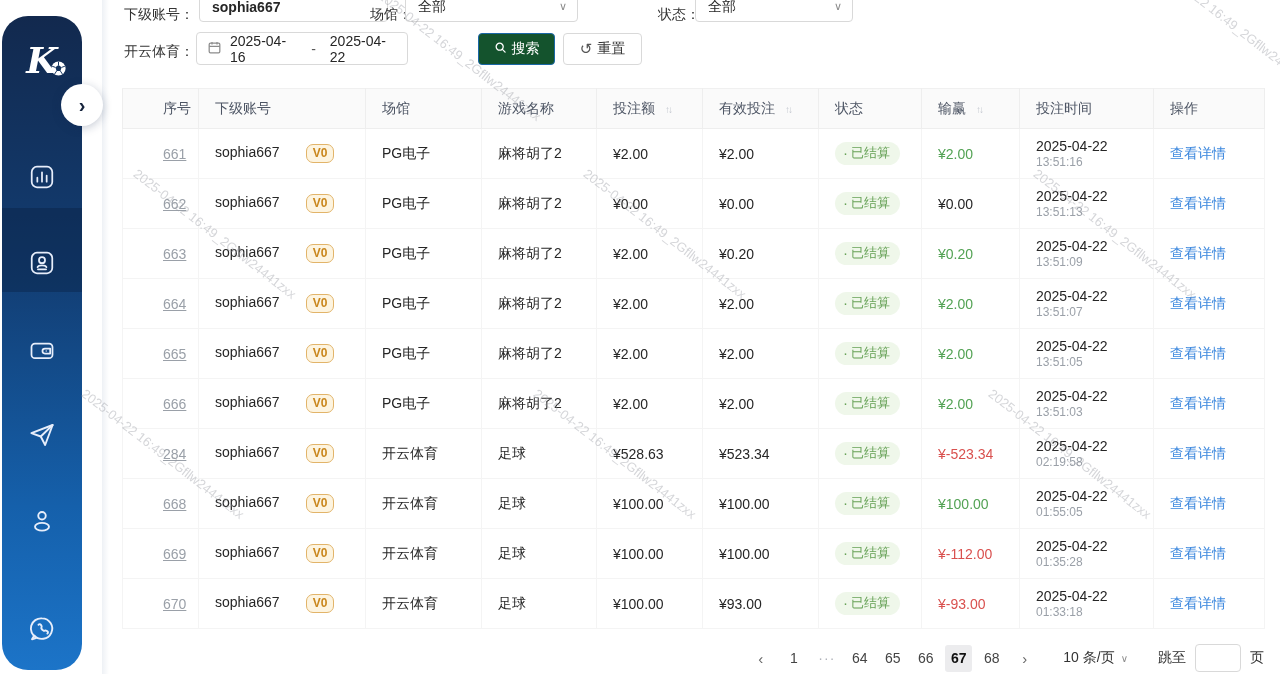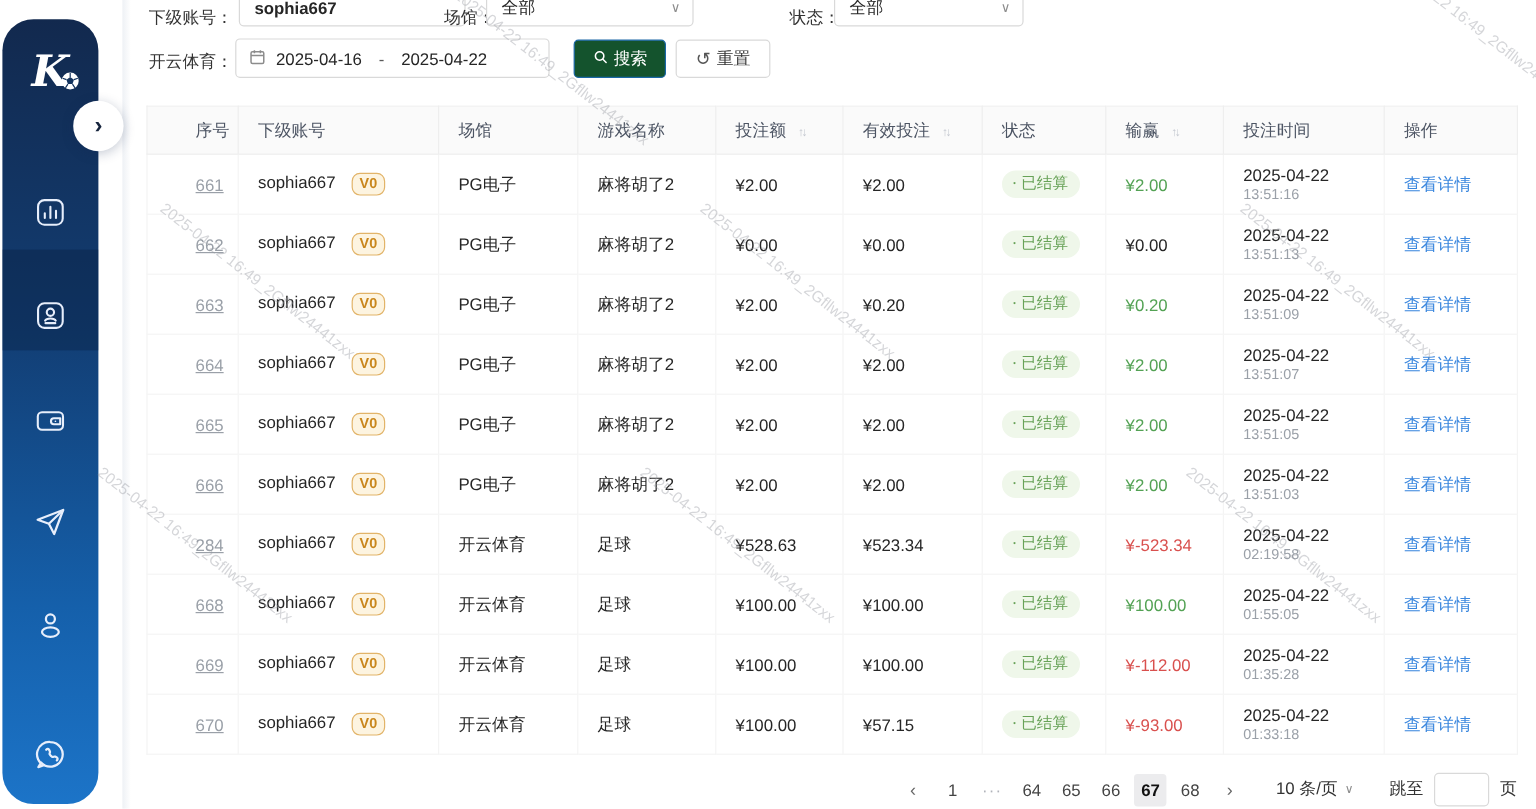--- a/index.html
+++ b/index.html
@@ -39,21 +39,21 @@
   
   .table-wrap { position:absolute; left:20px; top:88px; width:1142px; }
   table { border-collapse:collapse; table-layout:fixed; width:1142px; }
   th { height:40px; background:#fafafa; font-weight:normal; font-size:14px; color:#4d5564; text-align:left;
     padding-left:16px; border:1px solid #eeeeee; border-top:1px solid #f0f0f0; white-space:nowrap; }
   td { height:50px; font-size:14px; color:#262626; padding-left:16px; border:1px solid #f4f4f4; border-top:none;
     background:#fff; white-space:nowrap; }
   th:first-child, td:first-child { padding-left:40px; }
   td.idx { color:#9aa0a8;text-decoration:underline; }
   .sort { display:inline-block; margin-left:10px; color:#c3c7cf; font-size:10px; letter-spacing:-2px; cursor:pointer; }
-  .vip { display:inline-block; margin-left:13px; padding:1px 6px 2px; font-size:12px; font-weight:bold; color:#c9861c;
+  .vip { display:inline-block; margin-left:26px; padding:1px 6px 2px; font-size:12px; font-weight:bold; color:#c9861c;
     background:#fdf4e0; border:1px solid #e2b469; border-radius:7px; line-height:14px; }
   .pill { display:inline-flex; align-items:center; gap:3px; background:#eff7ea; color:#67a257; font-size:13px;
     padding:4px 10px 5px 8px; border-radius:13px; line-height:14px; }
   .pill .dot { font-size:15px; line-height:8px; }
   .wl-pos { color:#53a254; } .wl-zero { color:#262626; } .wl-neg { color:#d9504e; }
   .t-date { font-size:14px; color:#262626; line-height:18px; }
   .t-time { font-size:12px; color:#9aa0a8; line-height:15px; }
   a.detail { color:#3b87de; text-decoration:none; cursor:pointer; }
 
   
@@ -158,21 +158,21 @@
       <span class="chev">∨</span>
     </div>
 
     <span class="flabel" style="left:556px; top:4px">状态：</span>
     <div class="fcontrol select" style="left:593px; top:-9px; width:158px">
       <span>全部</span>
       <span class="chev">∨</span>
     </div>
 
     <span class="flabel" style="left:22px; top:41px">开云体育：</span>
-    <div class="fcontrol datebox" style="left:94px; top:32px; width:262px; height:33px">
+    <div class="fcontrol datebox" style="left:94px; top:32px; width:212px; height:33px">
       <span>
         <svg width="15" height="15" viewBox="0 0 24 24" style="stroke:#8c8c8c; fill:none; stroke-width:2">
             <rect x="3.5" y="5" width="17" height="15.5" rx="2"></rect>
             <path d="M8 3 V7 M16 3 V7 M3.5 10 H20.5"></path>
           </svg>
       </span>
       <span class="dtext">2025-04-16</span>
       <span class="sep">-</span>
       <span class="dtext">2025-04-22</span>
     </div>
@@ -382,21 +382,21 @@
               <div class="t-time">01:35:28</div>
             </td>
             <td><a class="detail">查看详情</a></td>
           </tr>
           <tr>
             <td class="idx">670</td>
             <td><span>sophia667</span><span class="vip">V0</span></td>
             <td>开云体育</td>
             <td>足球</td>
             <td>¥100.00</td>
-            <td>¥57.15</td>
+            <td>¥93.00</td>
             <td><span class="pill">
                 <span class="dot">·</span>
                 <span>已结算</span>
               </span></td>
             <td><span class="wl-neg">¥-93.00</span></td>
             <td>
               <div class="t-date">2025-04-22</div>
               <div class="t-time">01:33:18</div>
             </td>
             <td><a class="detail">查看详情</a></td>

